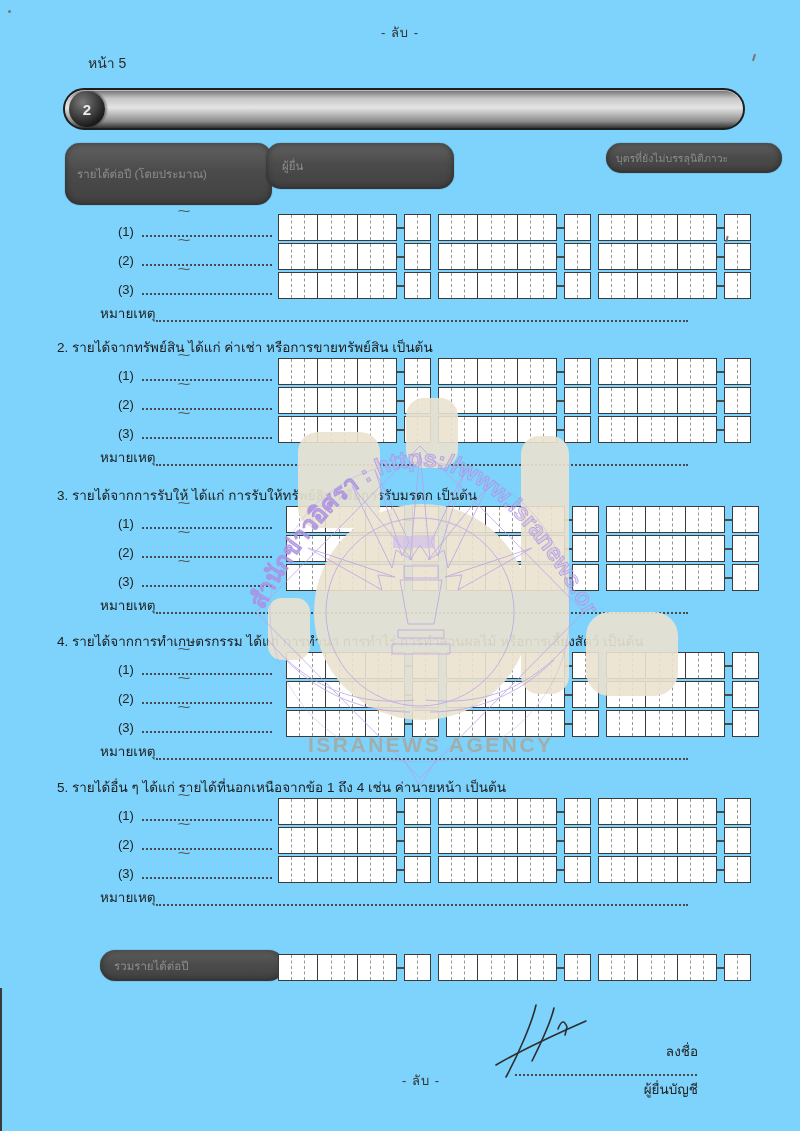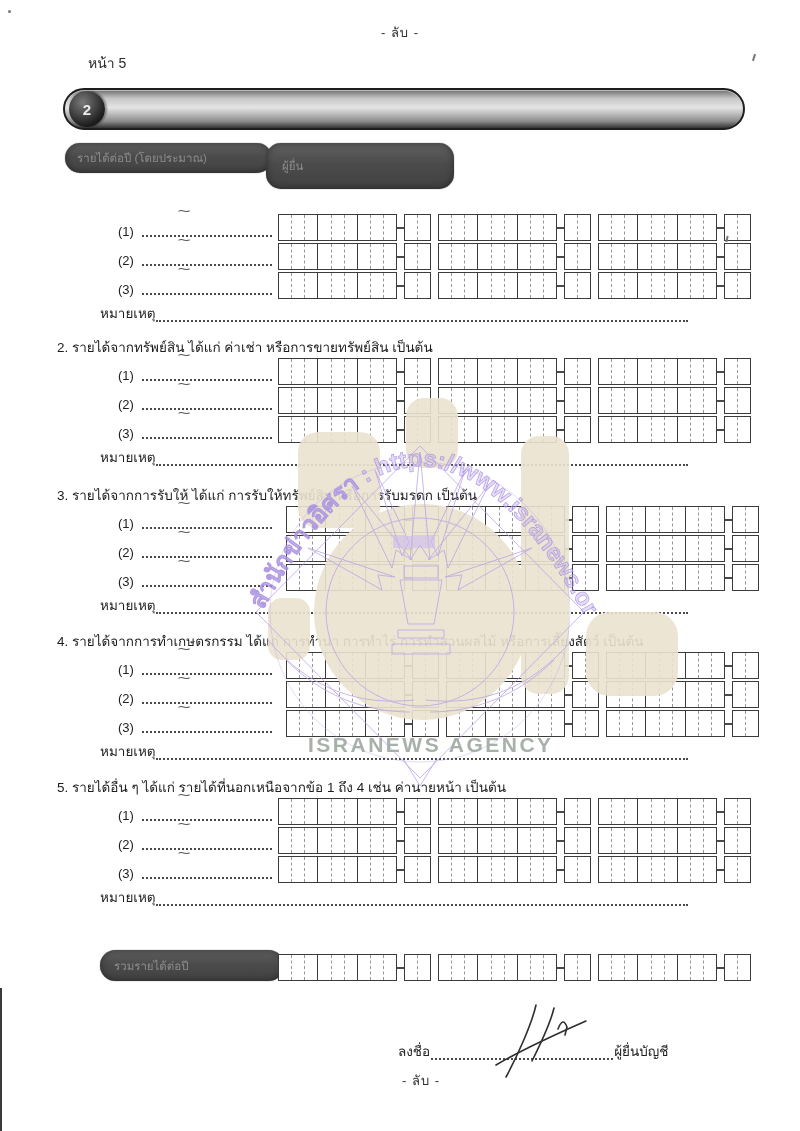--- a/index.html
+++ b/index.html
@@ -1,18 +1,18 @@
 <!DOCTYPE html>
 <html><head>
 <meta charset="utf-8">
 <style>
   html,body{margin:0;padding:0;background:#e8e8e8;}
   .sheet{
     position:relative; width:800px; height:1131px; margin:0 auto;
-    background:#ffffff; overflow:hidden;
+    background:#7dd3fc; overflow:hidden;
     font-family:"Liberation Sans","DejaVu Sans",sans-serif;
     color:#222;
   }
   
   .conf-top{position:absolute; top:22px; left:0; width:100%; text-align:center; font-size:13px; color:#333; letter-spacing:1px;}
   .conf-bottom{position:absolute; top:1070px; left:402px; font-size:13px; color:#333; letter-spacing:1px;}
   .page-num{position:absolute; top:52px; left:88px; font-size:14px; color:#2a2a2a;}
 
   
   .banner{
@@ -34,21 +34,21 @@
   }
 
   
   .dark-pill{
     position:absolute; height:30px; border-radius:15px;
     background:linear-gradient(180deg,#616161,#4b4b4b 45%,#414141);
     box-shadow:inset 0 0 7px rgba(0,0,0,.45), 0 0 1px #333;
     display:flex; align-items:center;
     color:rgba(205,205,205,.5); font-size:11.5px; overflow:hidden; white-space:nowrap;
   }
-  .p1{top:143px; left:65px;  width:183px; padding:0 12px;}
+  .p1{top:143px; left:65px;  width:183px; padding:16px 12px;}
   .p2{top:143px; left:266px; width:156px; padding:8px 16px;}
   .p3{top:143px; left:432px; width:156px; padding:0 16px;}
   .p4{top:143px; left:606px; width:156px; padding:0 10px; font-size:10.5px;}
 
   
   .section{position:absolute; left:0; width:800px; height:140px;}
   .sec-title{position:absolute; top:0; left:57px; font-size:13.5px; color:#1d1d1d;}
   .sec-row{position:absolute; left:118px; height:25px; display:flex; align-items:flex-end;}
   .r1{top:24px}.r2{top:53px}.r3{top:82px}
   .row-label{width:24px; font-size:13px; color:#222; padding-bottom:2px;}
@@ -69,21 +69,21 @@
   .note-row{position:absolute; top:110px; left:100px; right:112px; display:flex; align-items:flex-end;}
   .note-label{font-size:13.5px; color:#1d1d1d;}
   .note-dots{flex:1; border-bottom:2px dotted #4a4a4a; height:14px; margin-bottom:2px;}
 
   
   .total-row{position:absolute; top:948px; left:0; width:720px; height:40px;}
   .total-pill{top:2px; left:100px; width:156px; height:31px; border-radius:16px; padding:0 14px;}
   .total-row .boxes{position:absolute; left:278px; top:6px;}
 
   
-  .sig-row{position:absolute; top:1040px; left:398px; width:300px; display:flex; align-items:flex-end; font-size:13.5px; color:#222;}
+  .sig-row{position:absolute; top:1040px; left:398px; width:300px; display:flex; align-items:flex-end; font-size:13.5px; color:#222;flex-direction:column;}
   .sig-dots{width:182px; border-bottom:2px dotted #4a4a4a; height:12px; margin:0 1px 2px 1px;}
   .sig-ink{position:absolute; top:995px; left:470px; pointer-events:none;}
 
   
   .watermark{position:absolute; top:0; left:0; pointer-events:none;}
 
   
   .speck{position:absolute; background:#777;}
   .edge-line{position:absolute; left:0; top:988px; width:2px; height:143px; background:#3a3a3a;}
 </style>
@@ -99,20 +99,23 @@
     <div class="banner-circle">
       <span>2</span>
     </div>
   </div>
 
   <div class="dark-pill p1">
     <span>รายได้ต่อปี (โดยประมาณ)</span>
   </div>
   <div class="dark-pill p2">
     <span>ผู้ยื่น</span>
+  </div>
+  <div class="dark-pill p4">
+    <span>บุตรที่ยังไม่บรรลุนิติภาวะ</span>
   </div>
 
   <div id="sections-host">
   <div class="section" style="top: 192px;">
 
     <div class="sec-row r1">
       <span class="row-label">(1)</span>
       <span class="stray">~</span>
       <span class="dotline"></span>
       <span class="boxes">

